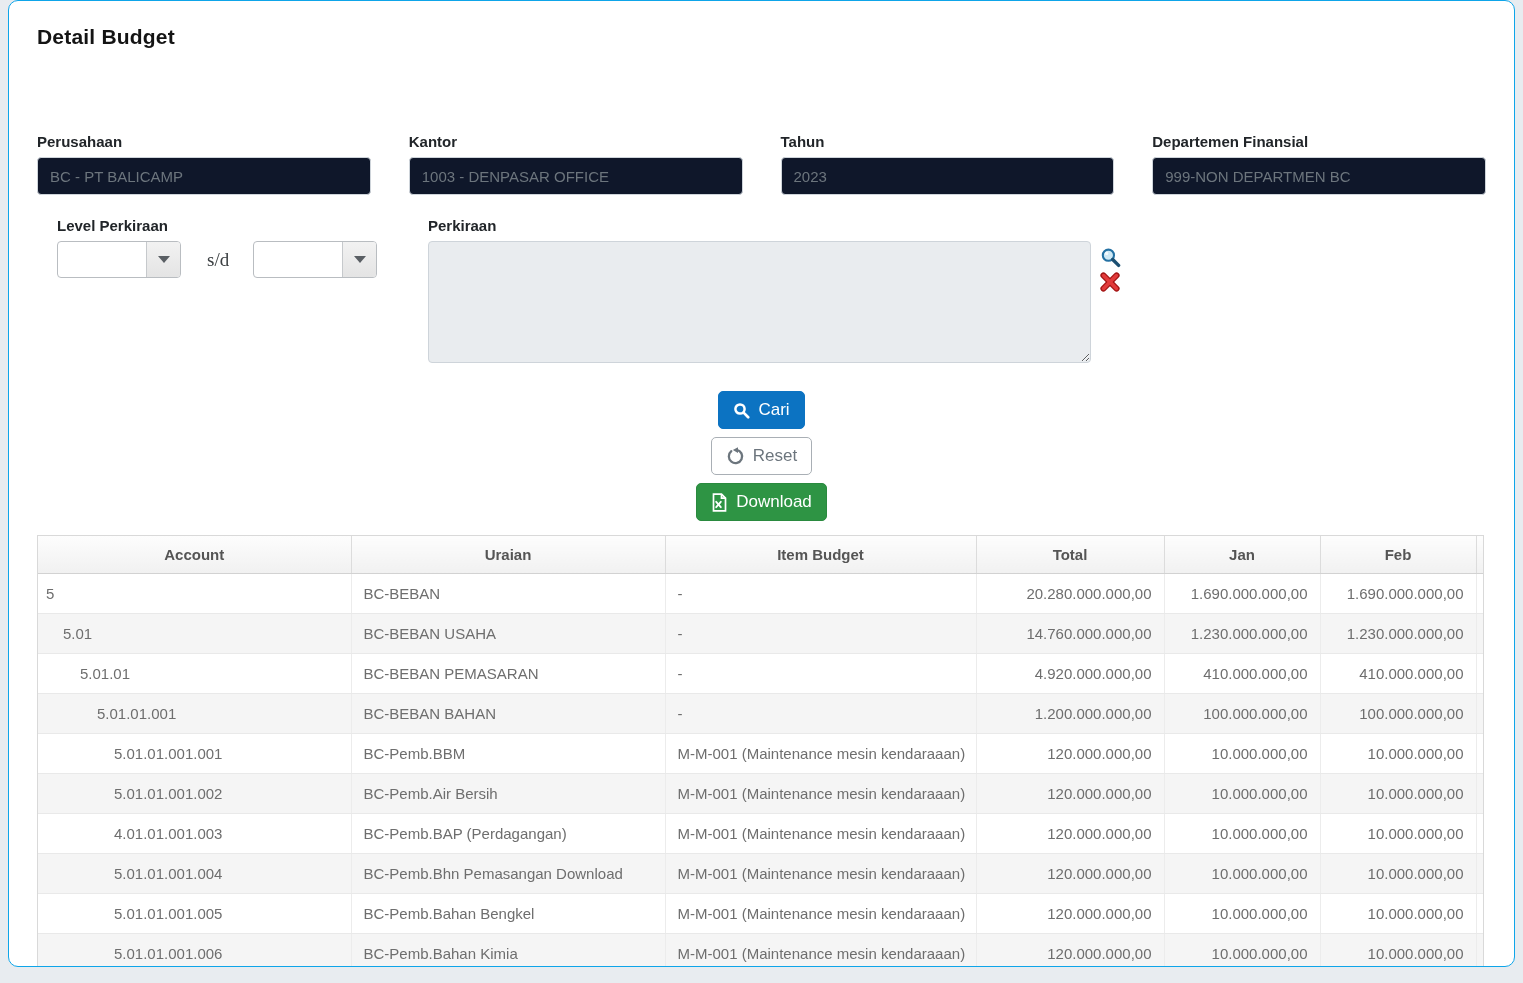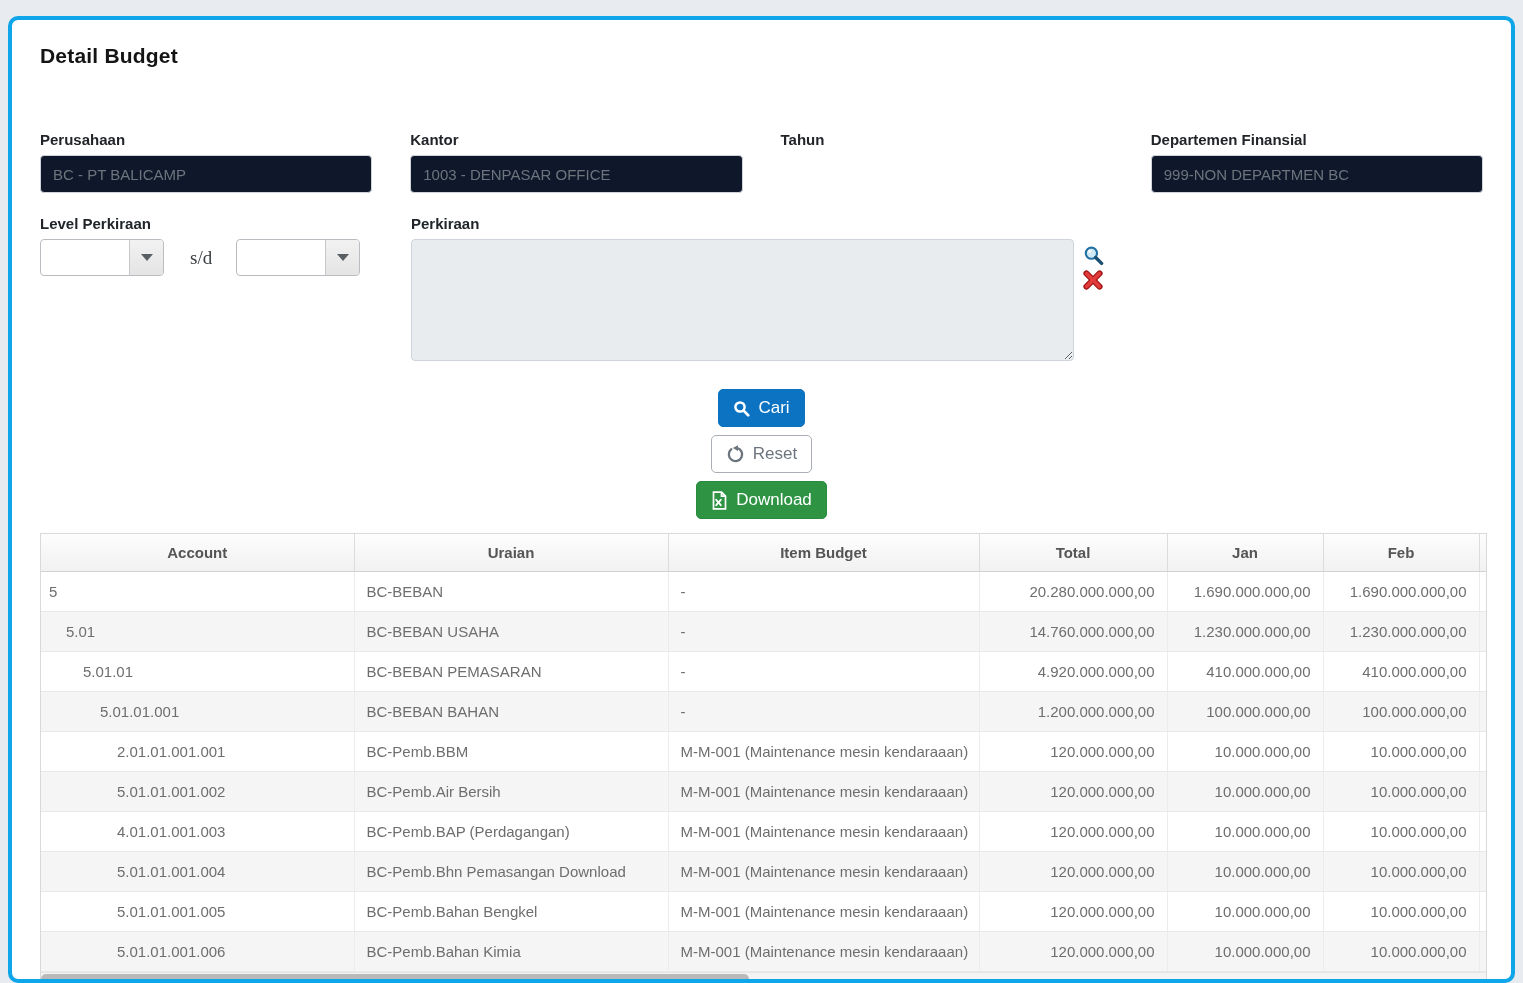--- a/index.html
+++ b/index.html
@@ -3,42 +3,42 @@
 <meta charset="utf-8">
 <style>
   * { box-sizing: border-box; margin: 0; padding: 0; }
   html,body { width: 1523px; height: 983px; }
   body {
     font-family: "Liberation Sans", sans-serif;
     background: #e8ecf0;
     color: #212529;
   }
   .card {
-    position: absolute; left: 8px; top: 16px; width: 1507px; height: 967px;
-    background: #fff; border: 4px solid #0ea5e9; border-radius: 10px;
+    position: absolute; left: 8px; top: 0; width: 1507px; height: 967px;
+    background: #fff; border: 1px solid #0ea5e9; border-radius: 10px;
     overflow: hidden;
   }
   .card-inner { padding: 24px 28px 0 28px; }
   h1.title { font-size: 21px; font-weight: bold; color: #141414; letter-spacing: .2px; }
 
   
   .form-row-1 {
-    margin-top: 63px;
+    margin-top: 84px;
     display: grid; grid-template-columns: repeat(4, 1fr); column-gap: 38px;
   }
   .field label, .lbl {
     display: block; font-size: 15px; font-weight: bold; color: #212529; margin-bottom: 7px;
   }
   .field input[type=text] {
     width: 100%; height: 38px; padding: 6px 12px;
     font-family: "Liberation Sans", sans-serif; font-size: 15px; color: #6c757d;
     background: #0f172a; border: 1px solid #ced4da; border-radius: 4px;
   }
   .form-row-2 { margin-top: 22px; display: flex; }
-  .level-block { width: 333px; }
+  .level-block { width: 333px; margin-left: 20px; }
   .combo-line { display: flex; align-items: center; }
   .combo {
     display: flex; width: 124px; height: 37px; background: #fff;
     border: 1px solid #b9bdc1; border-radius: 4px; overflow: hidden;
   }
   .combo-value { flex: 1; font-size: 15px; color: #555; padding: 8px 8px; }
   .combo-btn {
     width: 34px; border-left: 1px solid #c6c9cc;
     background: linear-gradient(#f2f2f2, #e4e4e4);
     display: flex; align-items: center; justify-content: center; cursor: pointer;
@@ -141,20 +141,21 @@
       <div class="field">
         <label>Perusahaan</label>
         <input type="text" disabled="" value="BC - PT BALICAMP" style="">
       </div>
       <div class="field">
         <label>Kantor</label>
         <input type="text" disabled="" value="1003 - DENPASAR OFFICE" style="">
       </div>
       <div class="field">
         <label>Tahun</label>
+        <input type="text" disabled="" value="2023" style="">
       </div>
       <div class="field">
         <label>Departemen Finansial</label>
         <input type="text" disabled="" value="999-NON DEPARTMEN BC" style="">
       </div>
     </div>
 
     <div class="form-row-2">
       <div class="level-block">
         <span class="lbl">Level Perkiraan</span>
@@ -278,21 +279,21 @@
             <tr>
               <td class="c-account lvl-4">5.01.01.001</td>
               <td class="c-uraian">BC-BEBAN BAHAN</td>
               <td class="c-item">-</td>
               <td class="c-num">1.200.000.000,00</td>
               <td class="c-num">100.000.000,00</td>
               <td class="c-num">100.000.000,00</td>
               <td class="c-sliver"></td>
             </tr>
             <tr>
-              <td class="c-account lvl-5">2.01.01.001.001</td>
+              <td class="c-account lvl-5">5.01.01.001.001</td>
               <td class="c-uraian">BC-Pemb.BBM</td>
               <td class="c-item">M-M-001 (Maintenance mesin kendaraaan)</td>
               <td class="c-num">120.000.000,00</td>
               <td class="c-num">10.000.000,00</td>
               <td class="c-num">10.000.000,00</td>
               <td class="c-sliver"></td>
             </tr>
             <tr>
               <td class="c-account lvl-5">5.01.01.001.002</td>
               <td class="c-uraian">BC-Pemb.Air Bersih</td>

